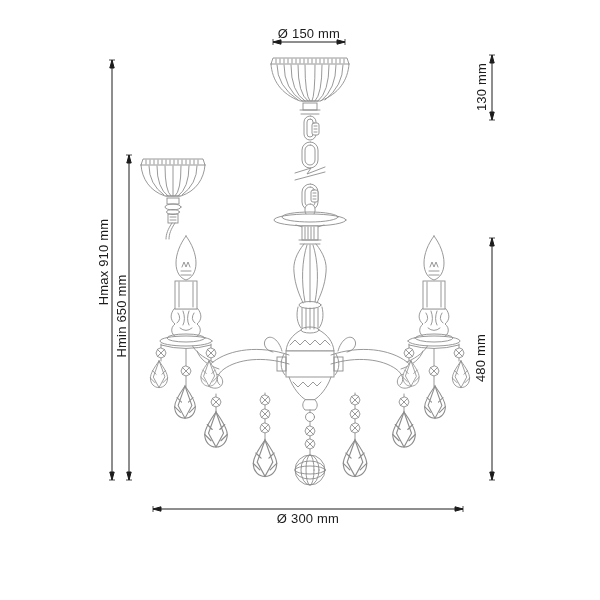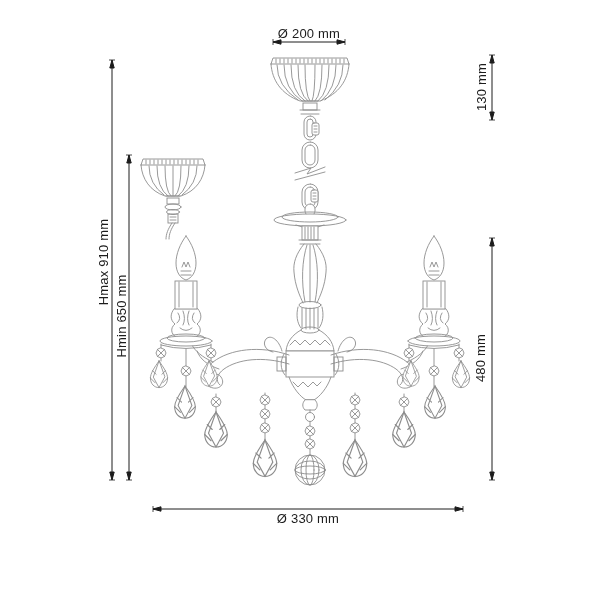--- a/index.html
+++ b/index.html
@@ -192,25 +192,25 @@
 
     <g>
       <path d="M153,509 H463" fill="none"></path>
       <path d="M153,506 V512 M463,506 V512" fill="none" stroke-width="0.8"></path>
       <use href="#ah" transform="translate(153,509) rotate(-90)"></use>
       <use href="#ah" transform="translate(463,509) rotate(90)"></use>
     </g>
   </g>
 </svg>
 
-<div class="dim-label" style="left:309px;top:33px;">Ø 200 mm</div>
+<div class="dim-label" style="left:309px;top:33px;">Ø 150 mm</div>
 
 <div class="dim-label vert" style="left:481px;top:87px;">130 mm</div>
 
 <div class="dim-label vert" style="left:103px;top:262px;">Hmax 910 mm</div>
 
 <div class="dim-label vert" style="left:121px;top:316px;">Hmin 650 mm</div>
 
 <div class="dim-label vert" style="left:480px;top:358px;">480 mm</div>
 
-<div class="dim-label" style="left:308px;top:518px;">Ø 330 mm</div>
+<div class="dim-label" style="left:308px;top:518px;">Ø 300 mm</div>
 
 </div>
 
 </body></html>

